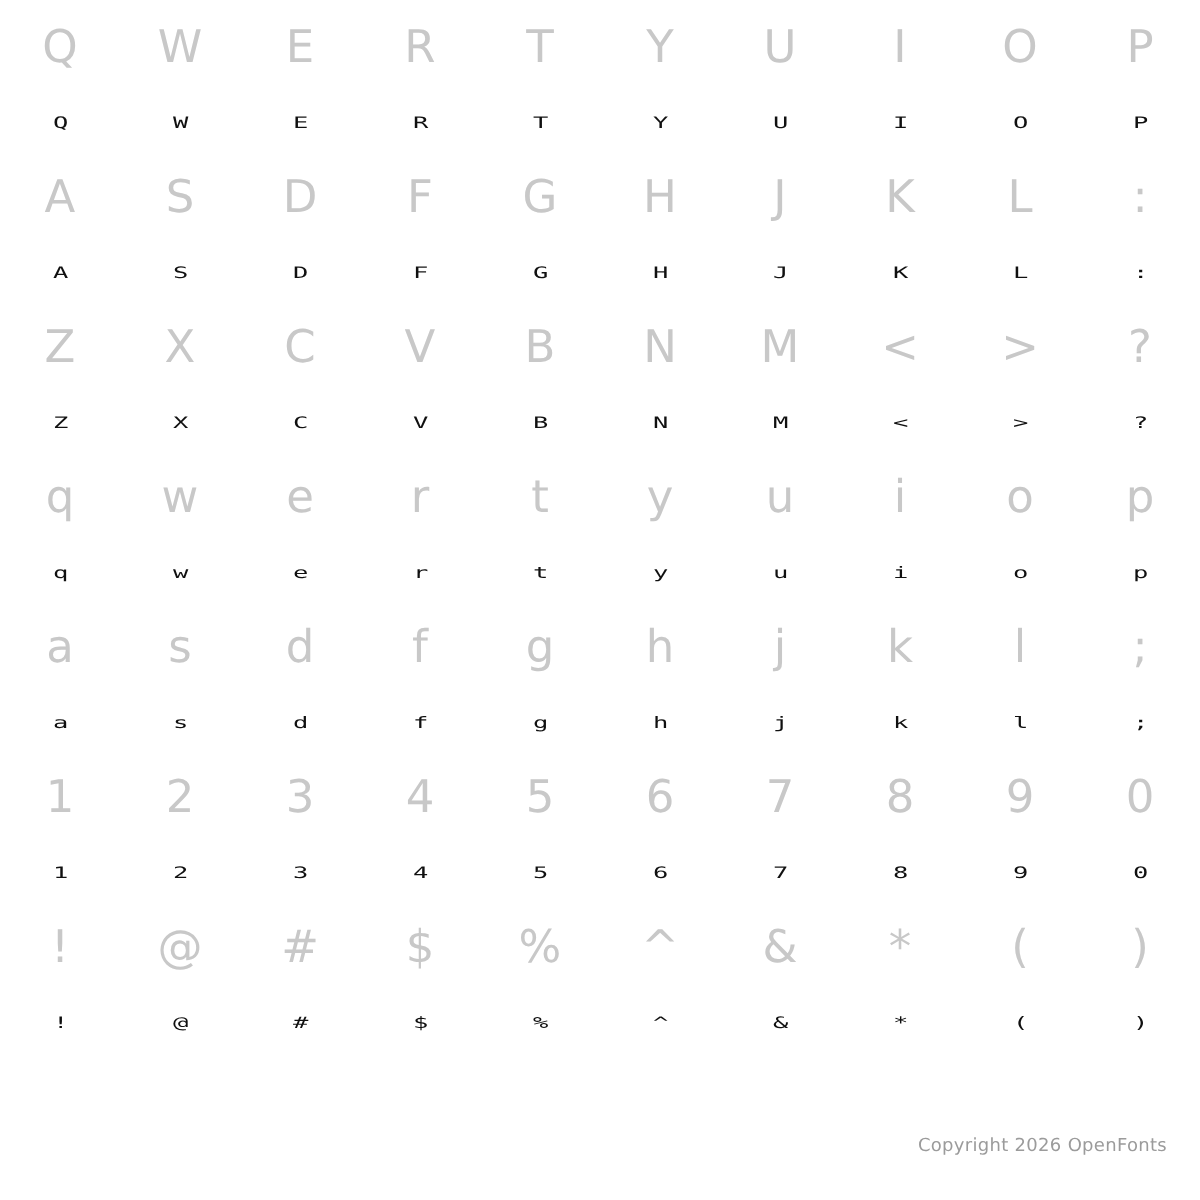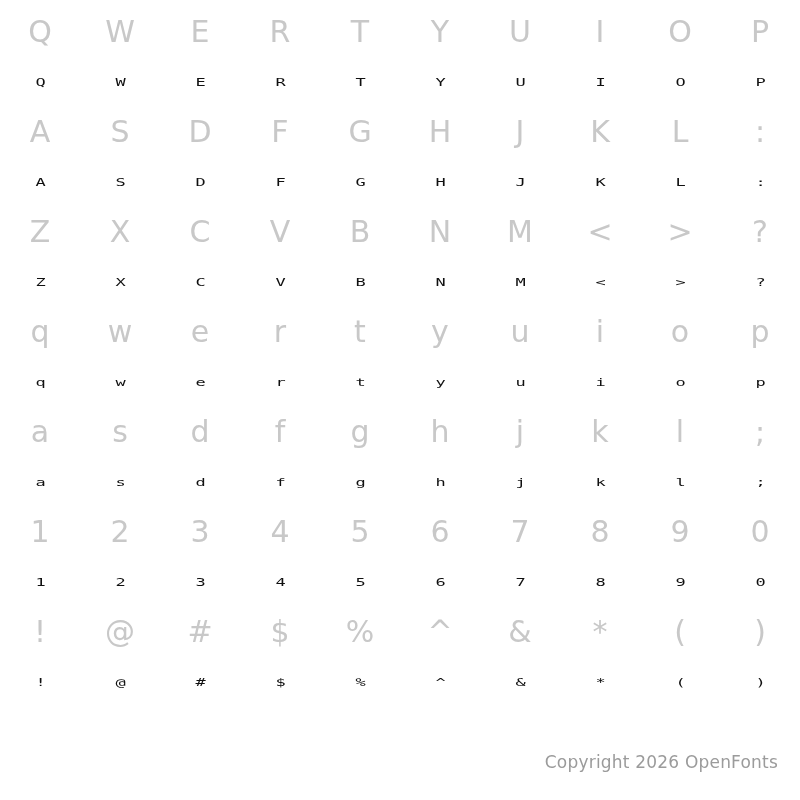--- a/index.html
+++ b/index.html
@@ -68,21 +68,21 @@
   #footer {
     position: absolute;
     left: 0;
     right: 0;
     bottom: 28px;
     text-align: right;
     padding-right: 22px;
   }
   #footer .copyright {
     font-family: "DejaVu Sans", sans-serif;
-    font-size: 17px;
+    font-size: 12px;
     color: #9b9b9b;
     letter-spacing: 0.2px;
   }
 </style>
 </head>
 <body>
 
 <div id="sheet">
   <div id="top-spacer"></div>
 

